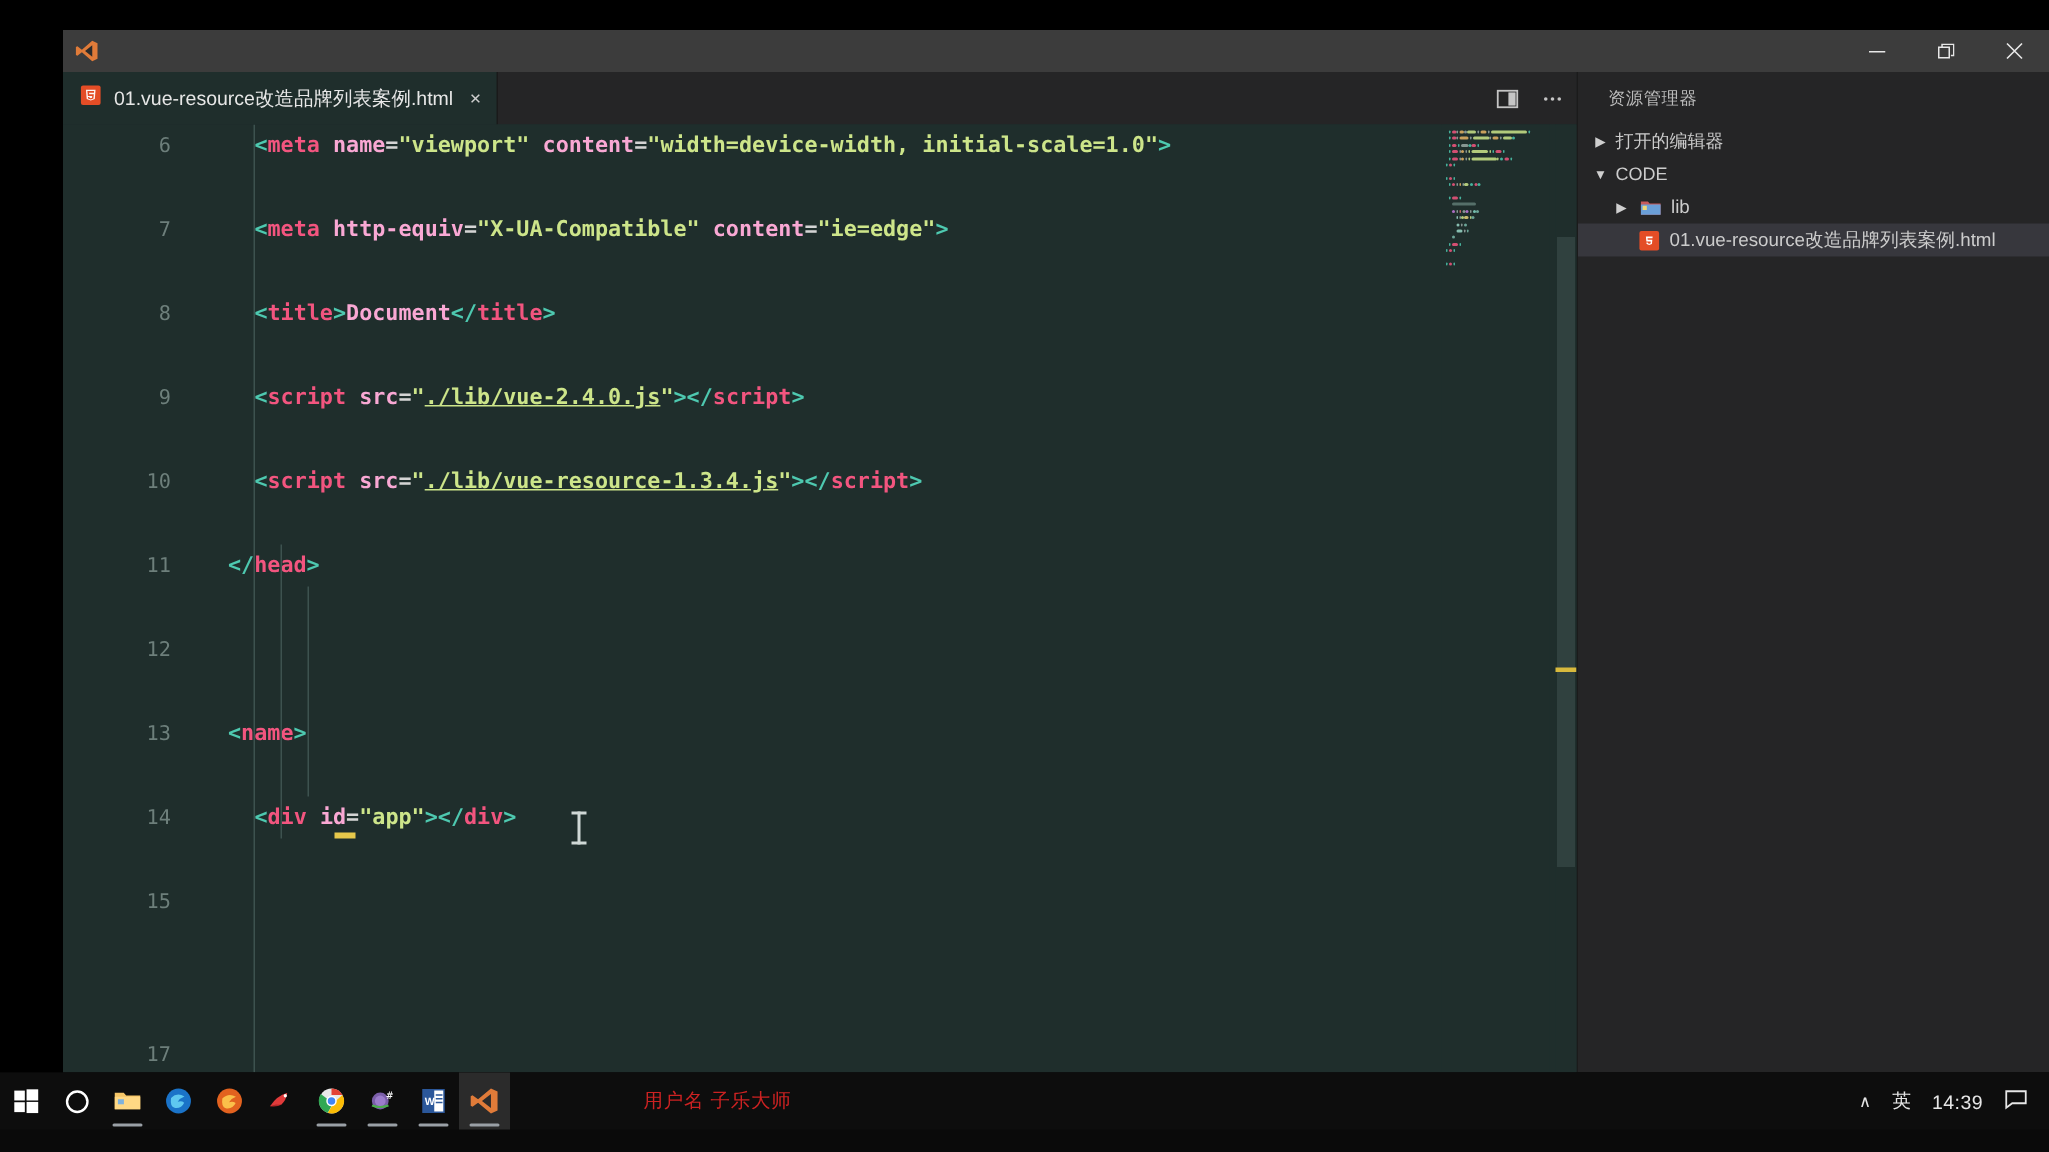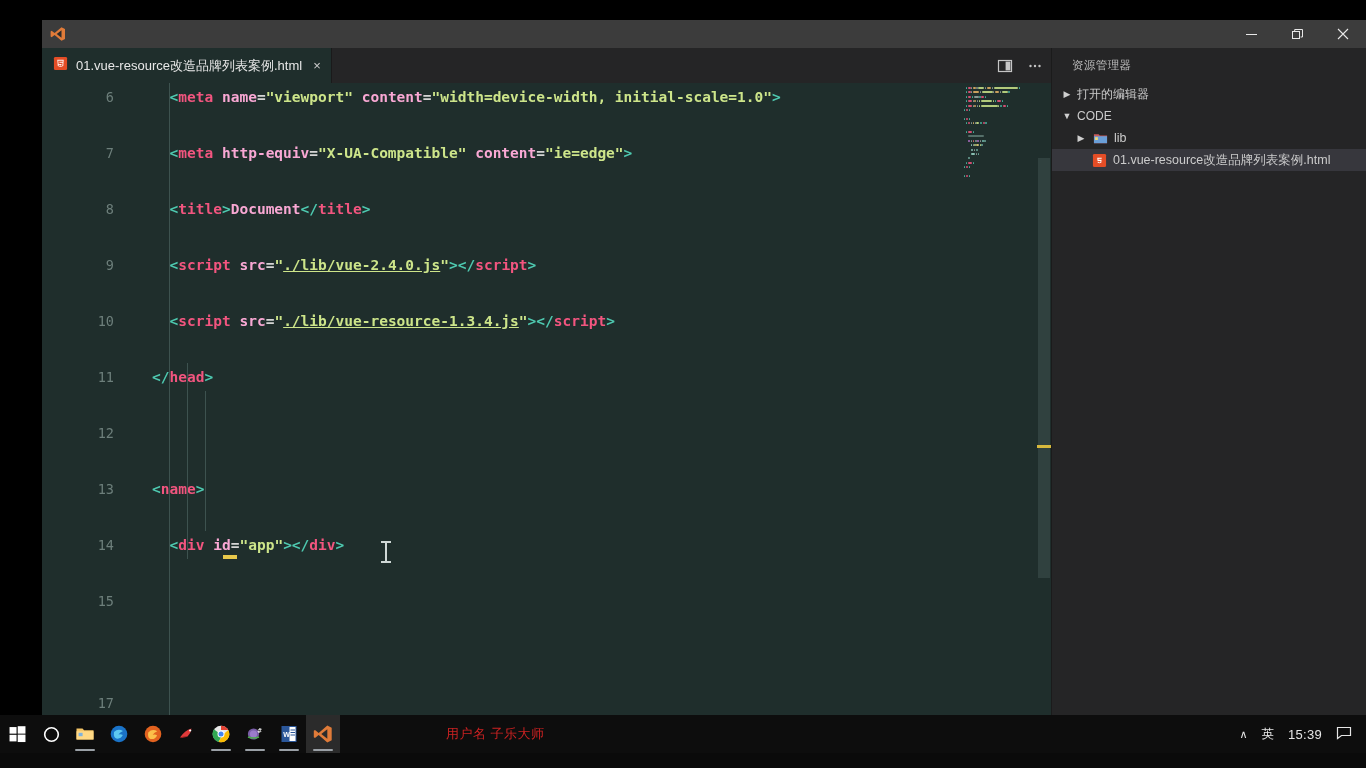--- a/index.html
+++ b/index.html
@@ -180,21 +180,21 @@
   .tb-item {
     width:34px; height:38px; display:flex; align-items:center;
     justify-content:center; position:relative;
   }
   .tb-item.active { background:#2b2b2b; }
   .tb-item .underline {
     position:absolute; bottom:2px; left:7px; width:20px; height:2px;
     background:#9aa0a6; border-radius:1px;
   }
   .tb-username {
-    position:absolute; left:446px; top:0; height:38px;
+    position:absolute; left:429px; top:0; height:38px;
     display:flex; align-items:center;
     color:#cc2222; font-size:13px; letter-spacing:.5px;
   }
   .tb-right {
     position:absolute; right:0; top:0; height:38px;
     display:flex; align-items:center; gap:14px; padding-right:14px;
     color:#e6e6e6; font-size:12.5px;
   }
   .tb-right .chev { font-size:11px; }
   .tb-clock { font-size:13px; letter-spacing:.3px; }
@@ -528,21 +528,21 @@
           <path d="M14.3 5.3 L14.3 14.7 L8.3 10 Z" fill="#2b2b2b"></path>
         </svg>
         <div class="underline"></div>
       </div>
 
       <div class="tb-username">用户名 子乐大师</div>
 
       <div class="tb-right">
         <span class="chev">∧</span>
         <span>英</span>
-        <span class="tb-clock">15:39</span>
+        <span class="tb-clock">14:39</span>
         <span>
           <svg width="16" height="16" viewBox="0 0 16 16">
             <path d="M1.5 2.5 h13 v8 h-9 l-4 3 z" fill="none" stroke="#e6e6e6" stroke-width="1.2"></path>
           </svg>
         </span>
       </div>
     </div>
   </div>
 </div>
 

